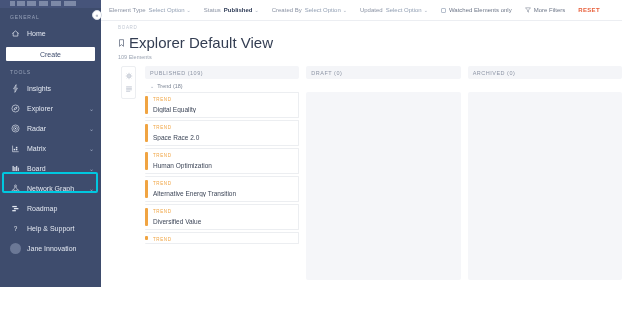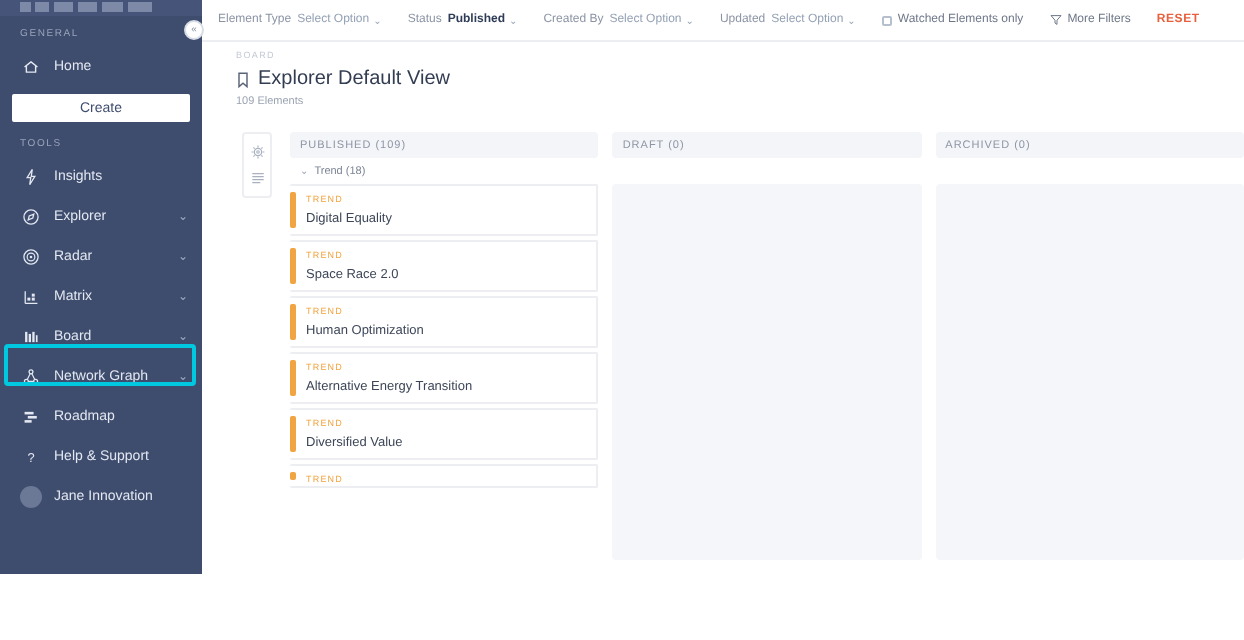--- a/index.html
+++ b/index.html
@@ -120,21 +120,21 @@
     width: 521px; height: 45px;
     background: #ffffff;
     padding: 4px 0 0 17px;
   }
   .crumb {
     font-size: 4.5px; letter-spacing: .7px;
     color: #c3c9d4; text-transform: uppercase;
   }
   .title-row { display: flex; align-items: center; margin-top: 4px; }
   .title-ico { margin-right: 4px; display: inline-flex; }
-  .page-title { font-size: 10px; color: #333d52; }
+  .page-title { font-size: 15px; color: #333d52; }
   .sub-count { font-size: 5.5px; color: #9aa3b2; margin-top: 3px; }
 
   
   #board {
     position: absolute; left: 101px; top: 66px;
     width: 521px; height: 254px;
     background: #ffffff;
   }
   .rail {
     position: absolute; left: 20px; top: 0;

